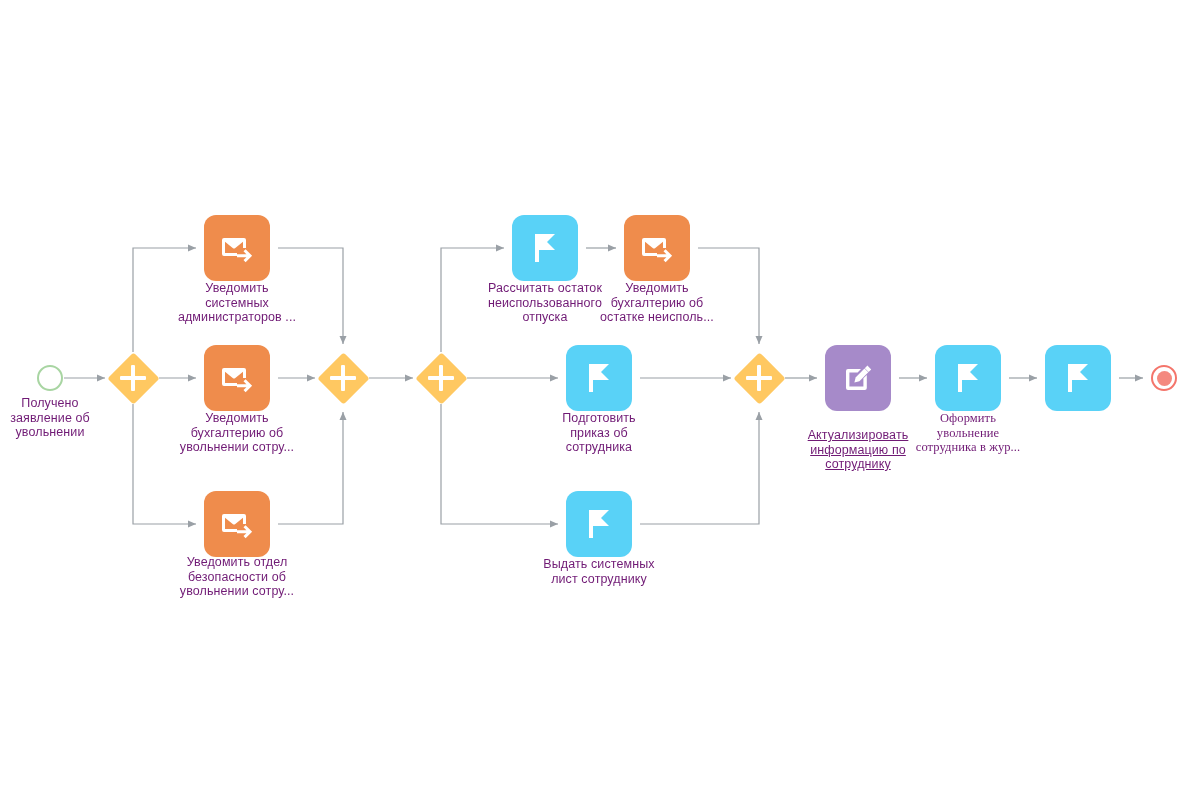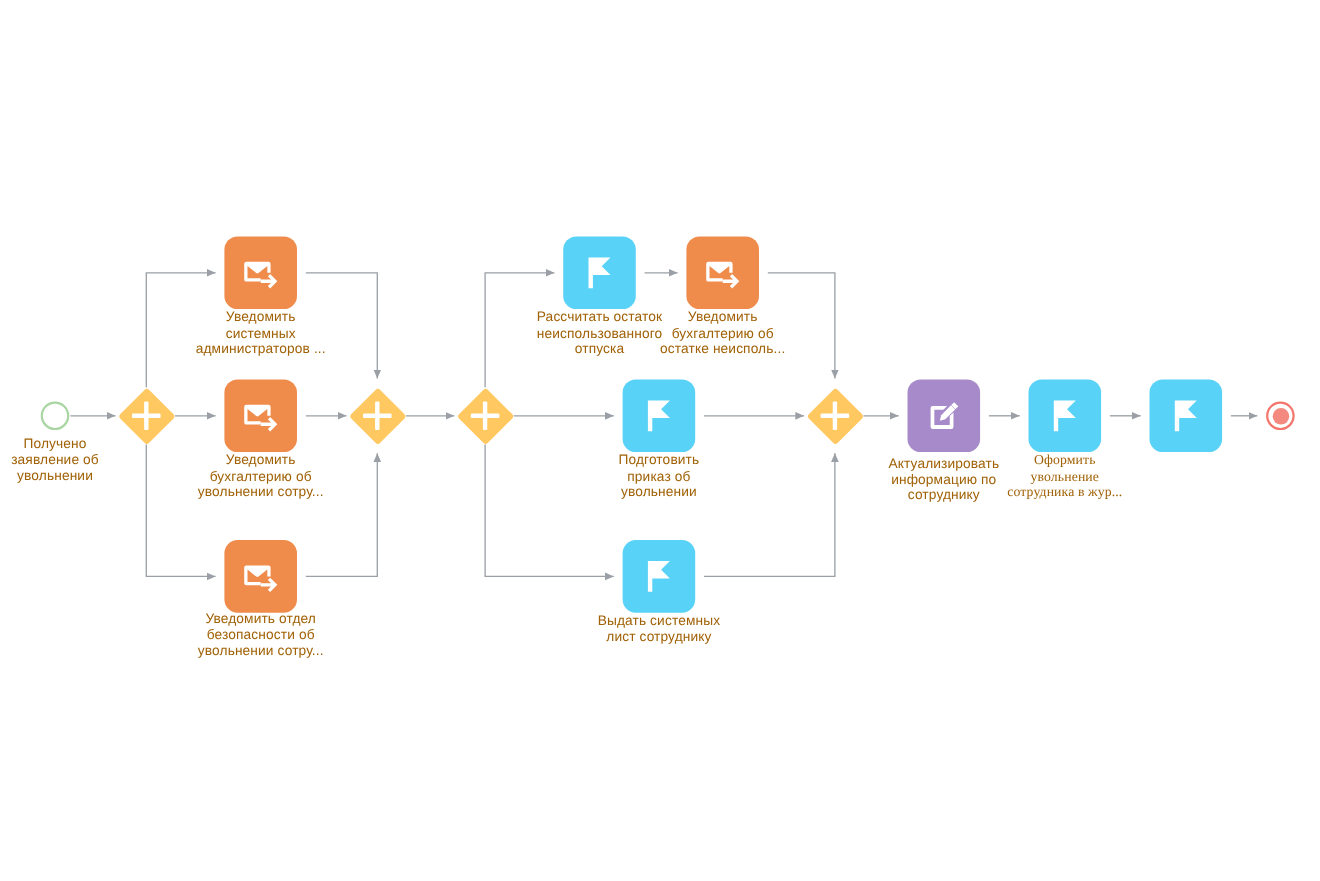--- a/index.html
+++ b/index.html
@@ -101,21 +101,21 @@
   }
 
   
   .label {
     position: absolute;
     transform: translateX(-50%);
     text-align: center;
     font-family: "Liberation Sans", sans-serif;
     font-size: 12.5px;
     line-height: 14.5px;
-    color: #a16207;
+    color: #701a75;
     white-space: pre-line;
     letter-spacing: 0.1px;
   }
 </style>
 </head>
 <body>
 
 <div id="canvas">
 
   <svg id="edges" viewBox="0 0 1200 801" xmlns="http://www.w3.org/2000/svg">
@@ -251,21 +251,21 @@
 
   <div class="node task" style="left:599px; top:378px; background:#59d2f7;">
     <span>
       <svg width="34" height="34" viewBox="0 0 34 34">
         <path d="M7 3 h20 l-8 8 l8 8 H11 v12 H7 z" fill="#ffffff"></path>
       </svg>
     </span>
   </div>
   <div class="label" style="left:599px; top:411px; width:190px;">Подготовить
 приказ об
-увольнении</div>
+сотрудника</div>
 
   <div class="node task" style="left:599px; top:524px; background:#59d2f7;">
     <span>
       <svg width="34" height="34" viewBox="0 0 34 34">
         <path d="M7 3 h20 l-8 8 l8 8 H11 v12 H7 z" fill="#ffffff"></path>
       </svg>
     </span>
   </div>
   <div class="label" style="left:599px; top:557px; width:210px;">Выдать системных
 лист сотруднику</div>
@@ -277,21 +277,21 @@
 
   <div class="node task" style="left:858px; top:378px; background:#a68ac9;">
     <span>
       <svg width="34" height="34" viewBox="0 0 34 34">
         <path d="M5 8 h15 l-3.4 3.4 H8.4 v14 h14 v-8.2 L25.8 14 v13 a2 2 0 0 1 -2 2 H7 a2 2 0 0 1 -2 -2 V10 a2 2 0 0 1 2 -2 z" fill="#ffffff"></path>
         <path d="M26.4 4.6 l3.8 3.8 l-2.6 2.6 l-3.8 -3.8 z" fill="#ffffff"></path>
         <path d="M14.6 16.4 l8.9 -8.9 l3.8 3.8 l-8.9 8.9 l-5 1.2 z" fill="#ffffff"></path>
       </svg>
     </span>
   </div>
-  <div class="label" style="left:858px; top:414px; width:200px;">Актуализировать
+  <div class="label" style="left:858px; top:428px; width:200px;text-decoration:underline;">Актуализировать
 информацию по
 сотруднику</div>
 
   <div class="node task" style="left:968px; top:378px; background:#59d2f7;">
     <span>
       <svg width="34" height="34" viewBox="0 0 34 34">
         <path d="M7 3 h20 l-8 8 l8 8 H11 v12 H7 z" fill="#ffffff"></path>
       </svg>
     </span>
   </div>

